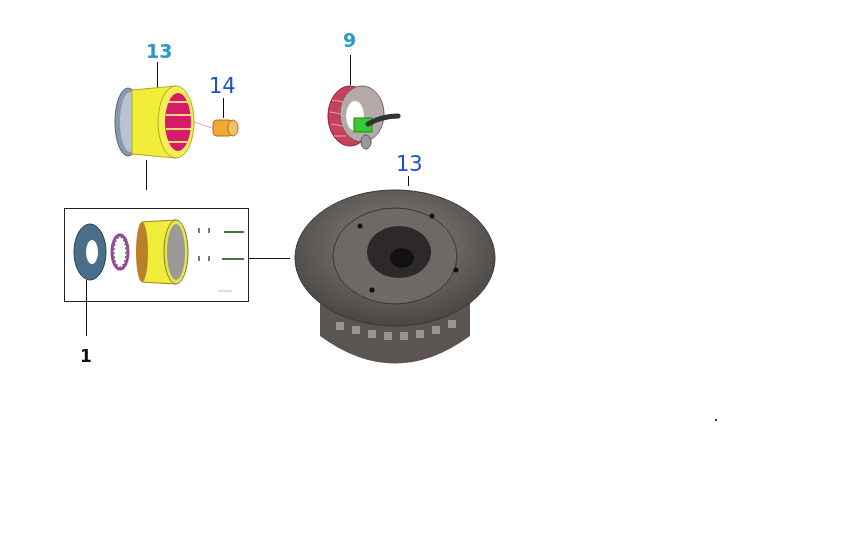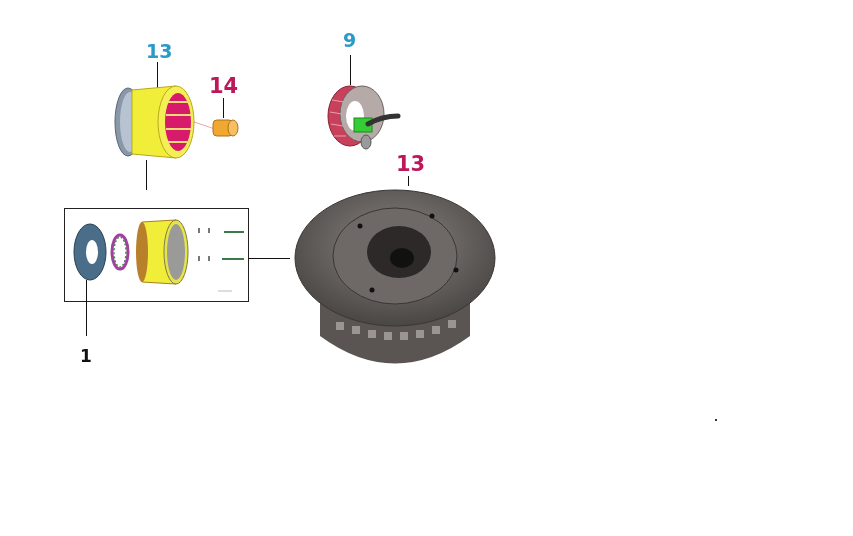--- a/index.html
+++ b/index.html
@@ -1,21 +1,21 @@
 <!DOCTYPE html>
 <html><head>
 <meta charset="utf-8">
 <style>
   html, body { margin:0; padding:0; background:#ffffff; }
   body { width:853px; height:536px; position:relative; overflow:hidden; font-family:"DejaVu Sans", sans-serif; }
   .abs { position:absolute; }
   .callout { position:absolute; font-weight:bold; font-size:19px; line-height:1; }
   .callout.blue { color:#2a9ac8; }
   .callout.black { color:#111111; font-size:17px; }
-  .callout.thin { font-weight:bold; font-size:21px; color:#be185d; }
+  .callout.thin { font-weight:normal; font-size:21px; color:#1d4ed8; }
   .line { position:absolute; background:#111; }
   .frame { position:absolute; border:1px solid #222; background:#fff; }
 </style>
 </head>
 <body>
 
 <div class="callout blue" style="left:146px;top:42px;">13</div>
 <div class="line" style="left:157px;top:62px;width:1px;height:28px;"></div>
 
 <svg class="abs" style="left:108px;top:82px;" width="110" height="82" viewBox="0 0 110 82">

